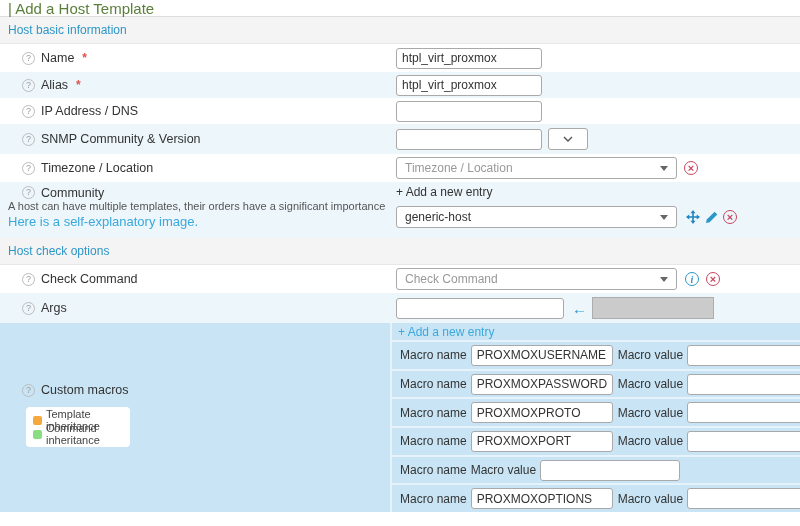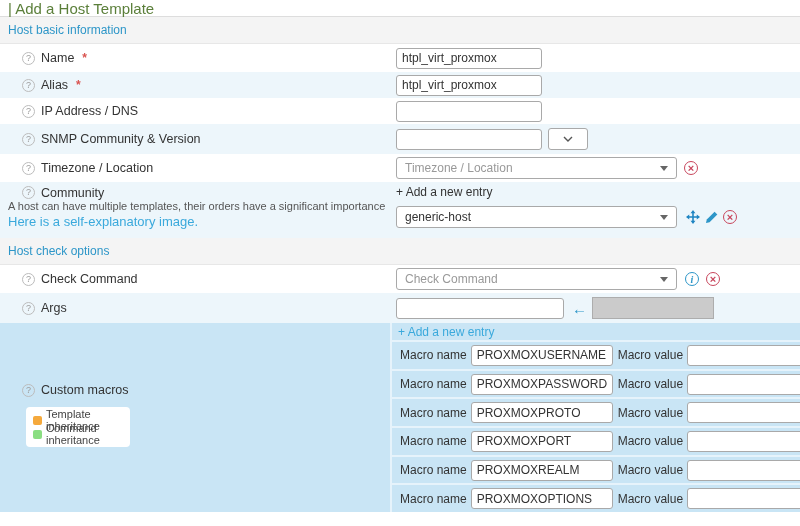--- a/index.html
+++ b/index.html
@@ -257,21 +257,20 @@
     </div>
     <div class="macro-row">
       <span class="m-label">Macro name</span>
       <input class="txt m-name" type="text" value="PROXMOXPORT" style="">
       <span class="m-label">Macro value</span>
       <input class="txt m-value" type="text" value="" style="">
 
     </div>
     <div class="macro-row">
       <span class="m-label">Macro name</span>
-      <input class="txt m-name" type="text" value="PROXMOXREALM" style="">
       <span class="m-label">Macro value</span>
       <input class="txt m-value" type="text" value="" style="">
 
     </div>
     <div class="macro-row">
       <span class="m-label">Macro name</span>
       <input class="txt m-name" type="text" value="PROXMOXOPTIONS" style="">
       <span class="m-label">Macro value</span>
       <input class="txt m-value" type="text" value="" style="">
 

